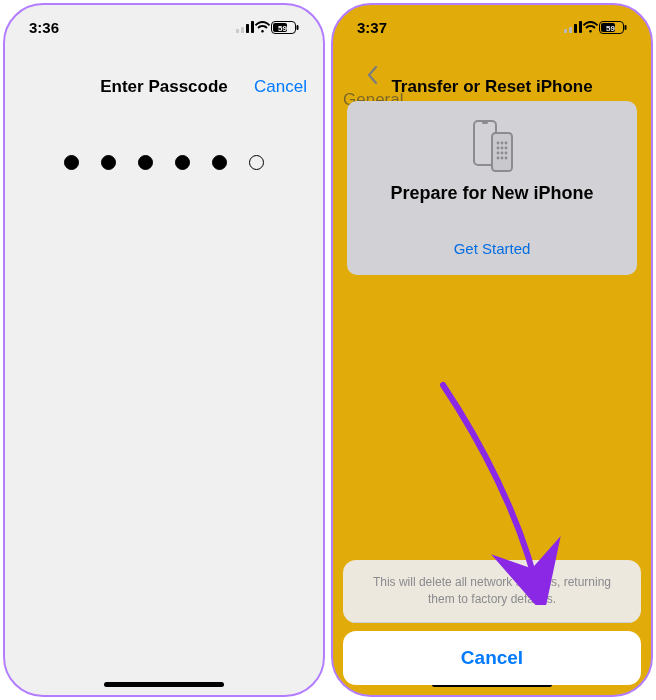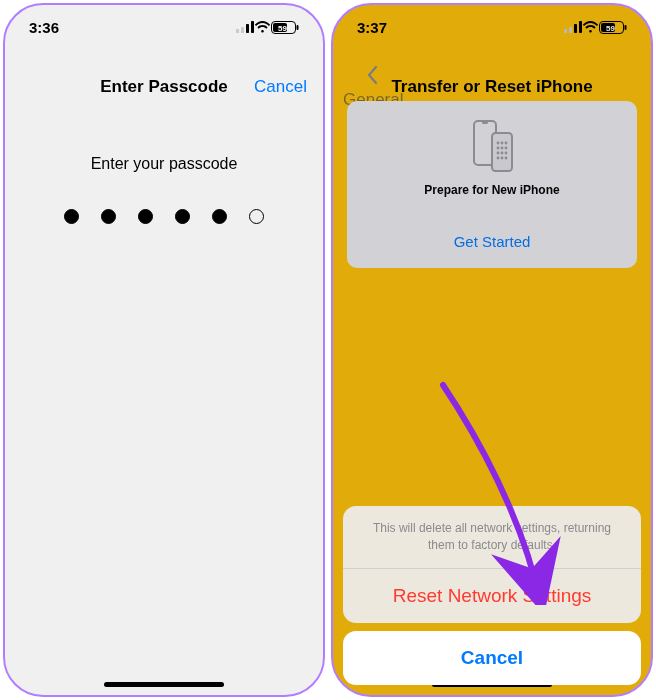--- a/index.html
+++ b/index.html
@@ -29,21 +29,21 @@
   .passcode-body { position:absolute; top:150px; left:0; right:0; text-align:center; }
   .passcode-prompt { font-size:16px; color:#000; margin-bottom: 36px; }
   .dots { display:flex; justify-content:center; gap: 22px; }
   .dot { width:15px; height:15px; border-radius:50%; border:1.5px solid #000; }
   .dot.filled { background:#000; }
 
   .home-indicator { position:absolute; bottom:8px; left:50%; transform:translateX(-50%); width:120px; height:5px; background:#000; border-radius:3px; }
   .right .content-area { position:absolute; top:96px; left:14px; right:14px; }
   .card { background:#eeeef2; border-radius:10px; padding:18px 14px 12px; text-align:center; }
   .card-icon-wrap { display:flex; justify-content:center; margin-bottom:10px; }
-  .card h3 { font-size:12px; font-weight:600; margin-bottom:8px; }
+  .card h3 { font-size:18px; font-weight:600; margin-bottom:8px; }
   .card p { font-size:12px; color:#3c3c3c; line-height:1.4; margin-bottom:16px; }
   .card .link { font-size:15px; color:#007aff; font-weight:400; padding:6px 0; display:block;margin-top:30px; }
 
   
   .sheet { position:absolute; left:10px; right:10px; bottom:10px; z-index:6; }
   .sheet-group { background: rgba(237,237,240,0.92); border-radius:13px; margin-bottom:8px; backdrop-filter: blur(10px); overflow:hidden; }
   .sheet-message { font-size:12px; color:#8a8a8f; text-align:center; padding:14px 20px; line-height:1.4; border-bottom:0.5px solid #cfcfd3; }
   .sheet-btn { font-size:19px; text-align:center; padding:16px 0; }
   .sheet-btn.destructive { color:#ff3b30; }
   .sheet-cancel { background:#fff; border-radius:13px; font-size:19px; font-weight:600; text-align:center; padding:16px 0; color:#007aff; }
@@ -85,21 +85,20 @@
       </span>
     </span>
   </div>
 
   <div class="nav">
     <span>Enter Passcode</span>
     <span class="right-btn">Cancel</span>
   </div>
 
   <div class="passcode-body">
-    <div class="passcode-prompt">Enter your passcode</div>
     <div class="dots">
       <span class="dot filled"></span>
       <span class="dot filled"></span>
       <span class="dot filled"></span>
       <span class="dot filled"></span>
       <span class="dot filled"></span>
       <span class="dot"></span>
     </div>
   </div>
 
@@ -172,21 +171,20 @@
       <h3>Prepare for New iPhone</h3>
       <span class="link">Get Started</span>
     </div>
   </div>
 
   <div class="right-overlay"></div>
 
   <div class="sheet">
     <div class="sheet-group">
       <div class="sheet-message">This will delete all network settings, returning them to factory defaults.</div>
-      <div class="sheet-btn destructive">Reset Network Settings</div>
     </div>
     <div class="sheet-cancel">Cancel</div>
   </div>
 
   <svg class="arrow-svg" style="left:90px; top:370px; width:140px; height:230px;">
     <defs>
       <marker id="ahead" markerWidth="14" markerHeight="14" refX="7" refY="7" orient="auto">
         <path d="M1 1 L13 7 L1 13 L5 7 Z" fill="#8b28e6"></path>
       </marker>
     </defs>

